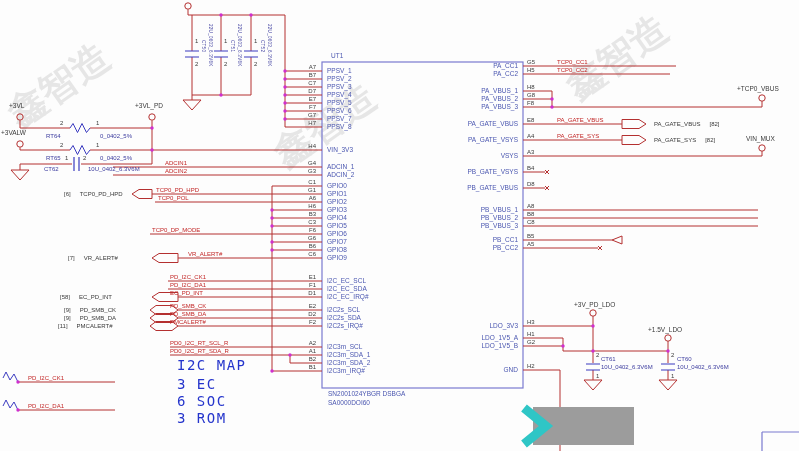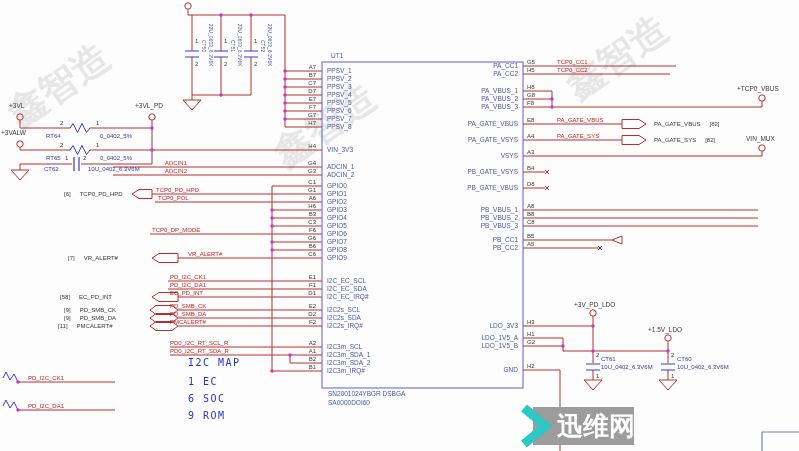--- a/index.html
+++ b/index.html
@@ -11,21 +11,21 @@
   .red{color:#c22525;} .blu{color:#3b3b9e;} .blk{color:#3a3a3a;} .pp{color:#4a56b0;}
   .gap{margin-left:9px;}
   .pin-group{position:absolute;left:0;top:0;width:799px;height:451px;pointer-events:none;}
   .pnum{position:absolute;font-size:6px;color:#3a3a3a;line-height:1;white-space:nowrap;}
   .pnum.left{left:284px;width:32px;text-align:right;}
   .pnum.right{left:527px;}
   .pname{position:absolute;font-size:6.5px;color:#4a56b0;line-height:1;white-space:nowrap;}
   .pname.left{left:327px;}
   .pname.right{left:436px;width:82px;text-align:right;}
   .vtext{position:absolute;writing-mode:vertical-rl;font-size:4.5px;color:#3b3b9e;line-height:1;letter-spacing:.3px;}
-  .map{position:absolute;left:188px;color:#2535cc;font-size:10px;letter-spacing:1.5px;
+  .map{position:absolute;left:177px;color:#2535cc;font-size:14px;letter-spacing:1.5px;
        font-family:"DejaVu Sans Mono",monospace;line-height:1;white-space:nowrap;}
   .wm{position:absolute;color:rgba(110,110,110,0.16);font-size:38px;font-weight:bold;
       transform:rotate(-35deg);white-space:nowrap;}
   .banner-box{position:absolute;left:533px;top:407px;width:101px;height:38px;background:#9c9c9c;}
   .cn{position:absolute;left:557px;top:411px;font-size:26px;font-weight:bold;color:#ffffff;line-height:1.2;}
   .en{position:absolute;left:642px;top:412px;font-size:24px;font-weight:bold;color:#8f8f8f;line-height:1.2;}
 </style>
 </head>
 <body>
 
@@ -347,23 +347,22 @@
   <div class="t f6 blk" style="left:224px;top:38px">1</div>
   <div class="t f6 blk" style="left:224px;top:61px">2</div>
   <div class="t f6 blk" style="left:254px;top:38px">1</div>
   <div class="t f6 blk" style="left:254px;top:61px">2</div>
   <div class="t f6 blk" style="left:596px;top:352px">2</div>
   <div class="t f6 blk" style="left:596px;top:373px">1</div>
   <div class="t f6 blk" style="left:671px;top:352px">2</div>
   <div class="t f6 blk" style="left:671px;top:373px">1</div>
 
   <div class="map" style="top:358px">I2C MAP</div>
-  <div class="map" style="top:377px">1 EC</div>
+  <div class="map" style="top:377px">3 EC</div>
   <div class="map" style="top:394px">6 SOC</div>
-  <div class="map" style="top:411px">9 ROM</div>
+  <div class="map" style="top:411px">3 ROM</div>
 
   <div class="banner-box"></div>
   <svg style="left:516px;top:402px" width="40" height="46">
     <polyline points="8,6 30,24 8,42" fill="none" stroke="#2fc6c6" stroke-width="9"></polyline>
   </svg>
-  <div class="cn">迅维网</div>
 
 </div>
 
 </body></html>

